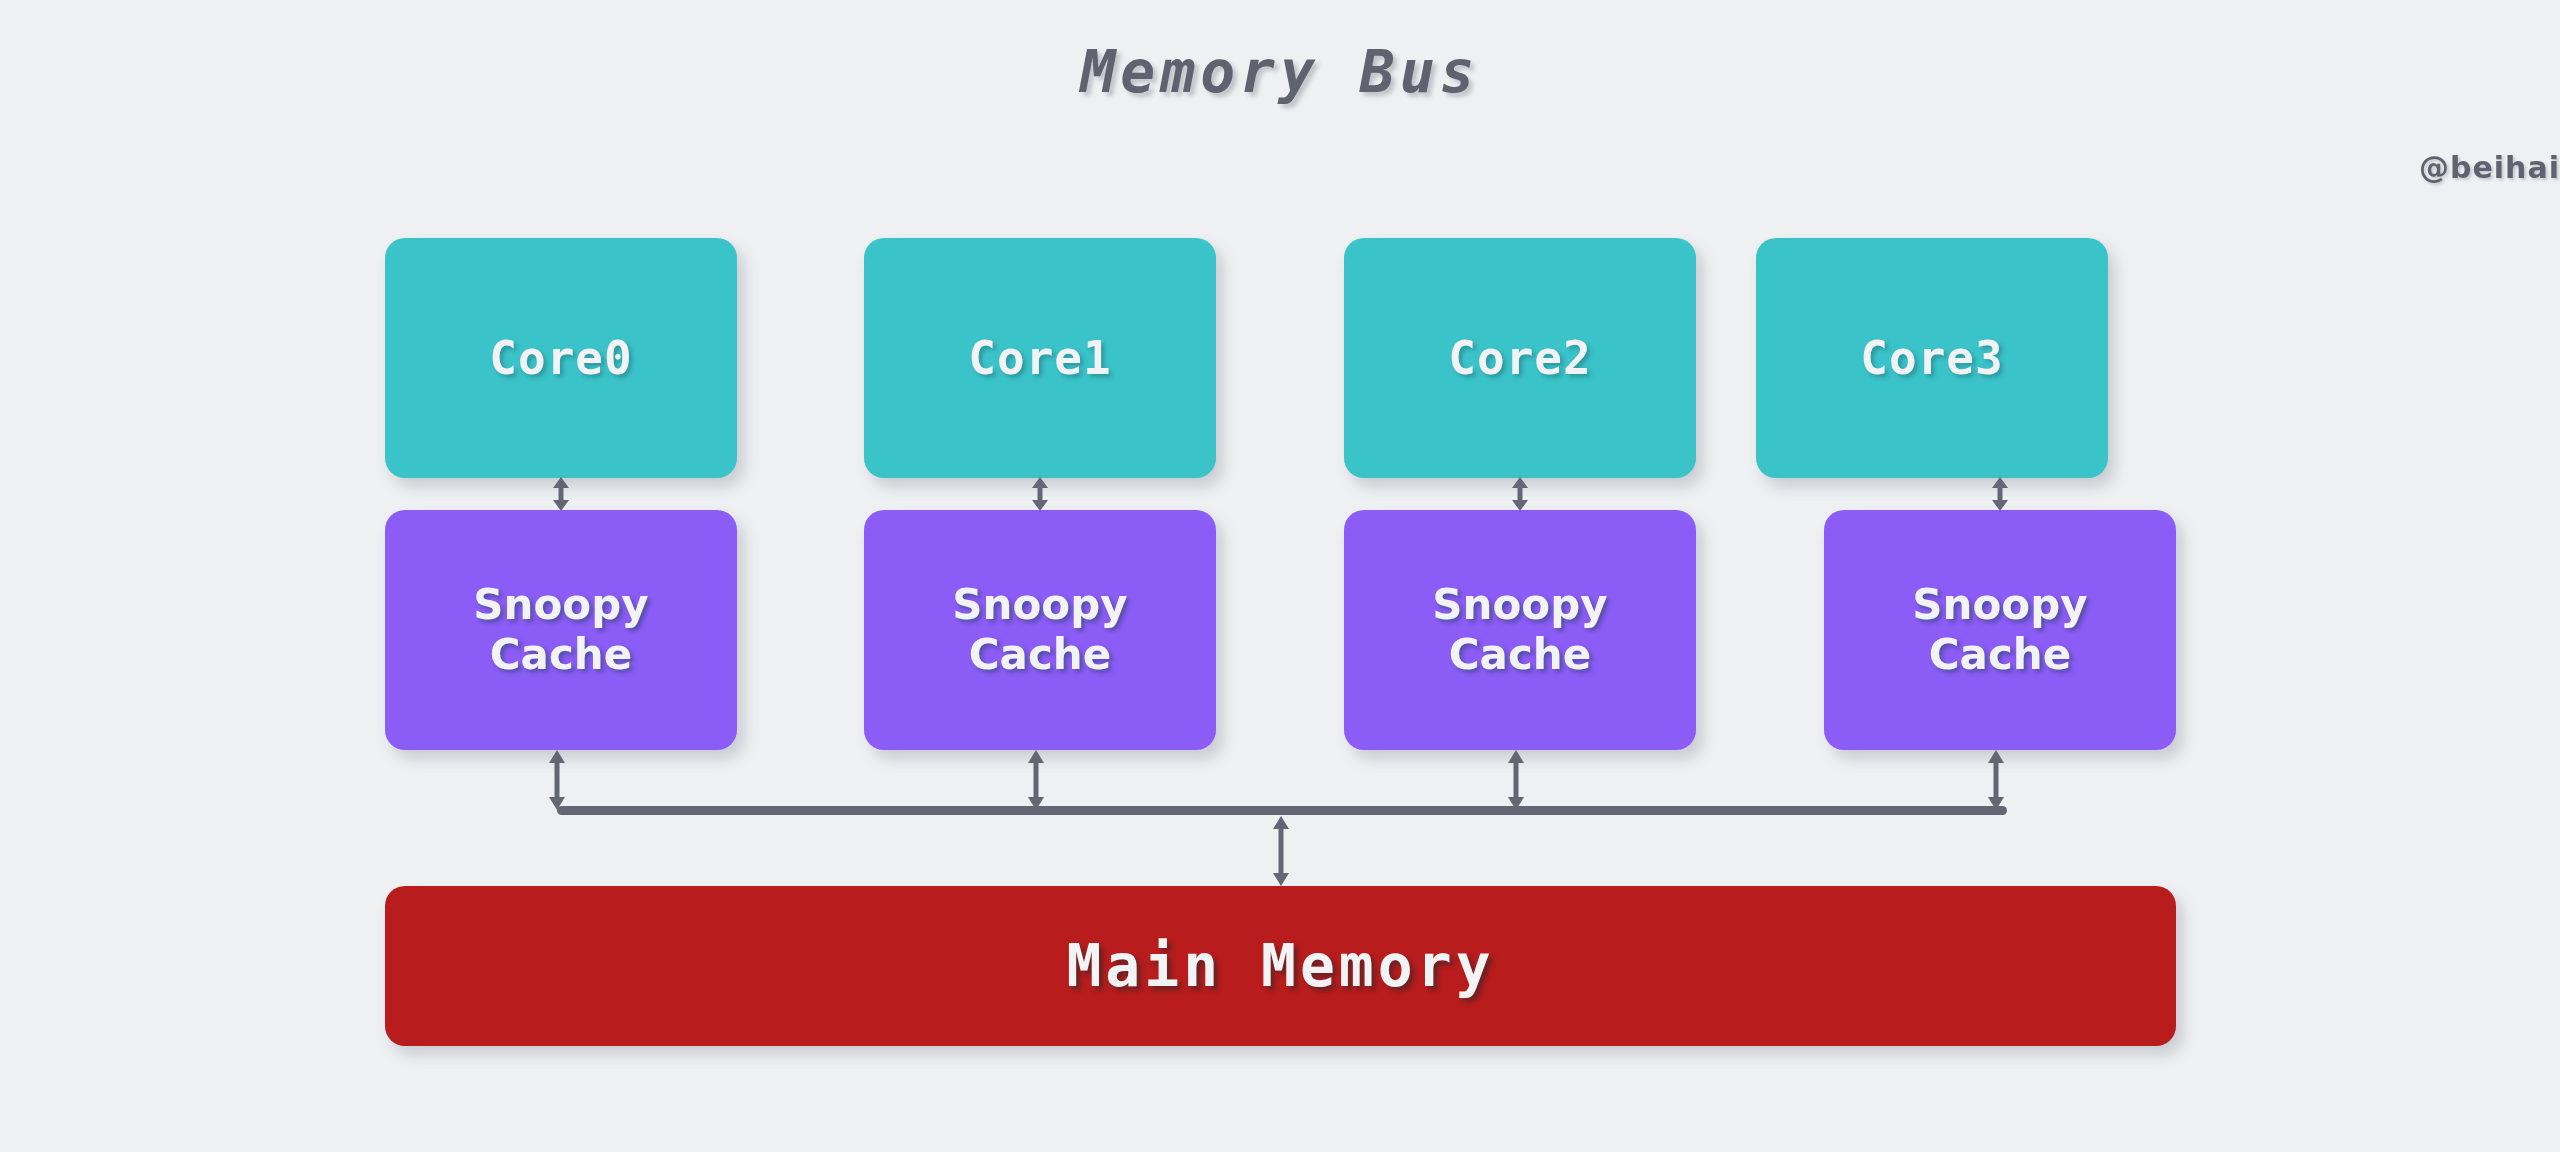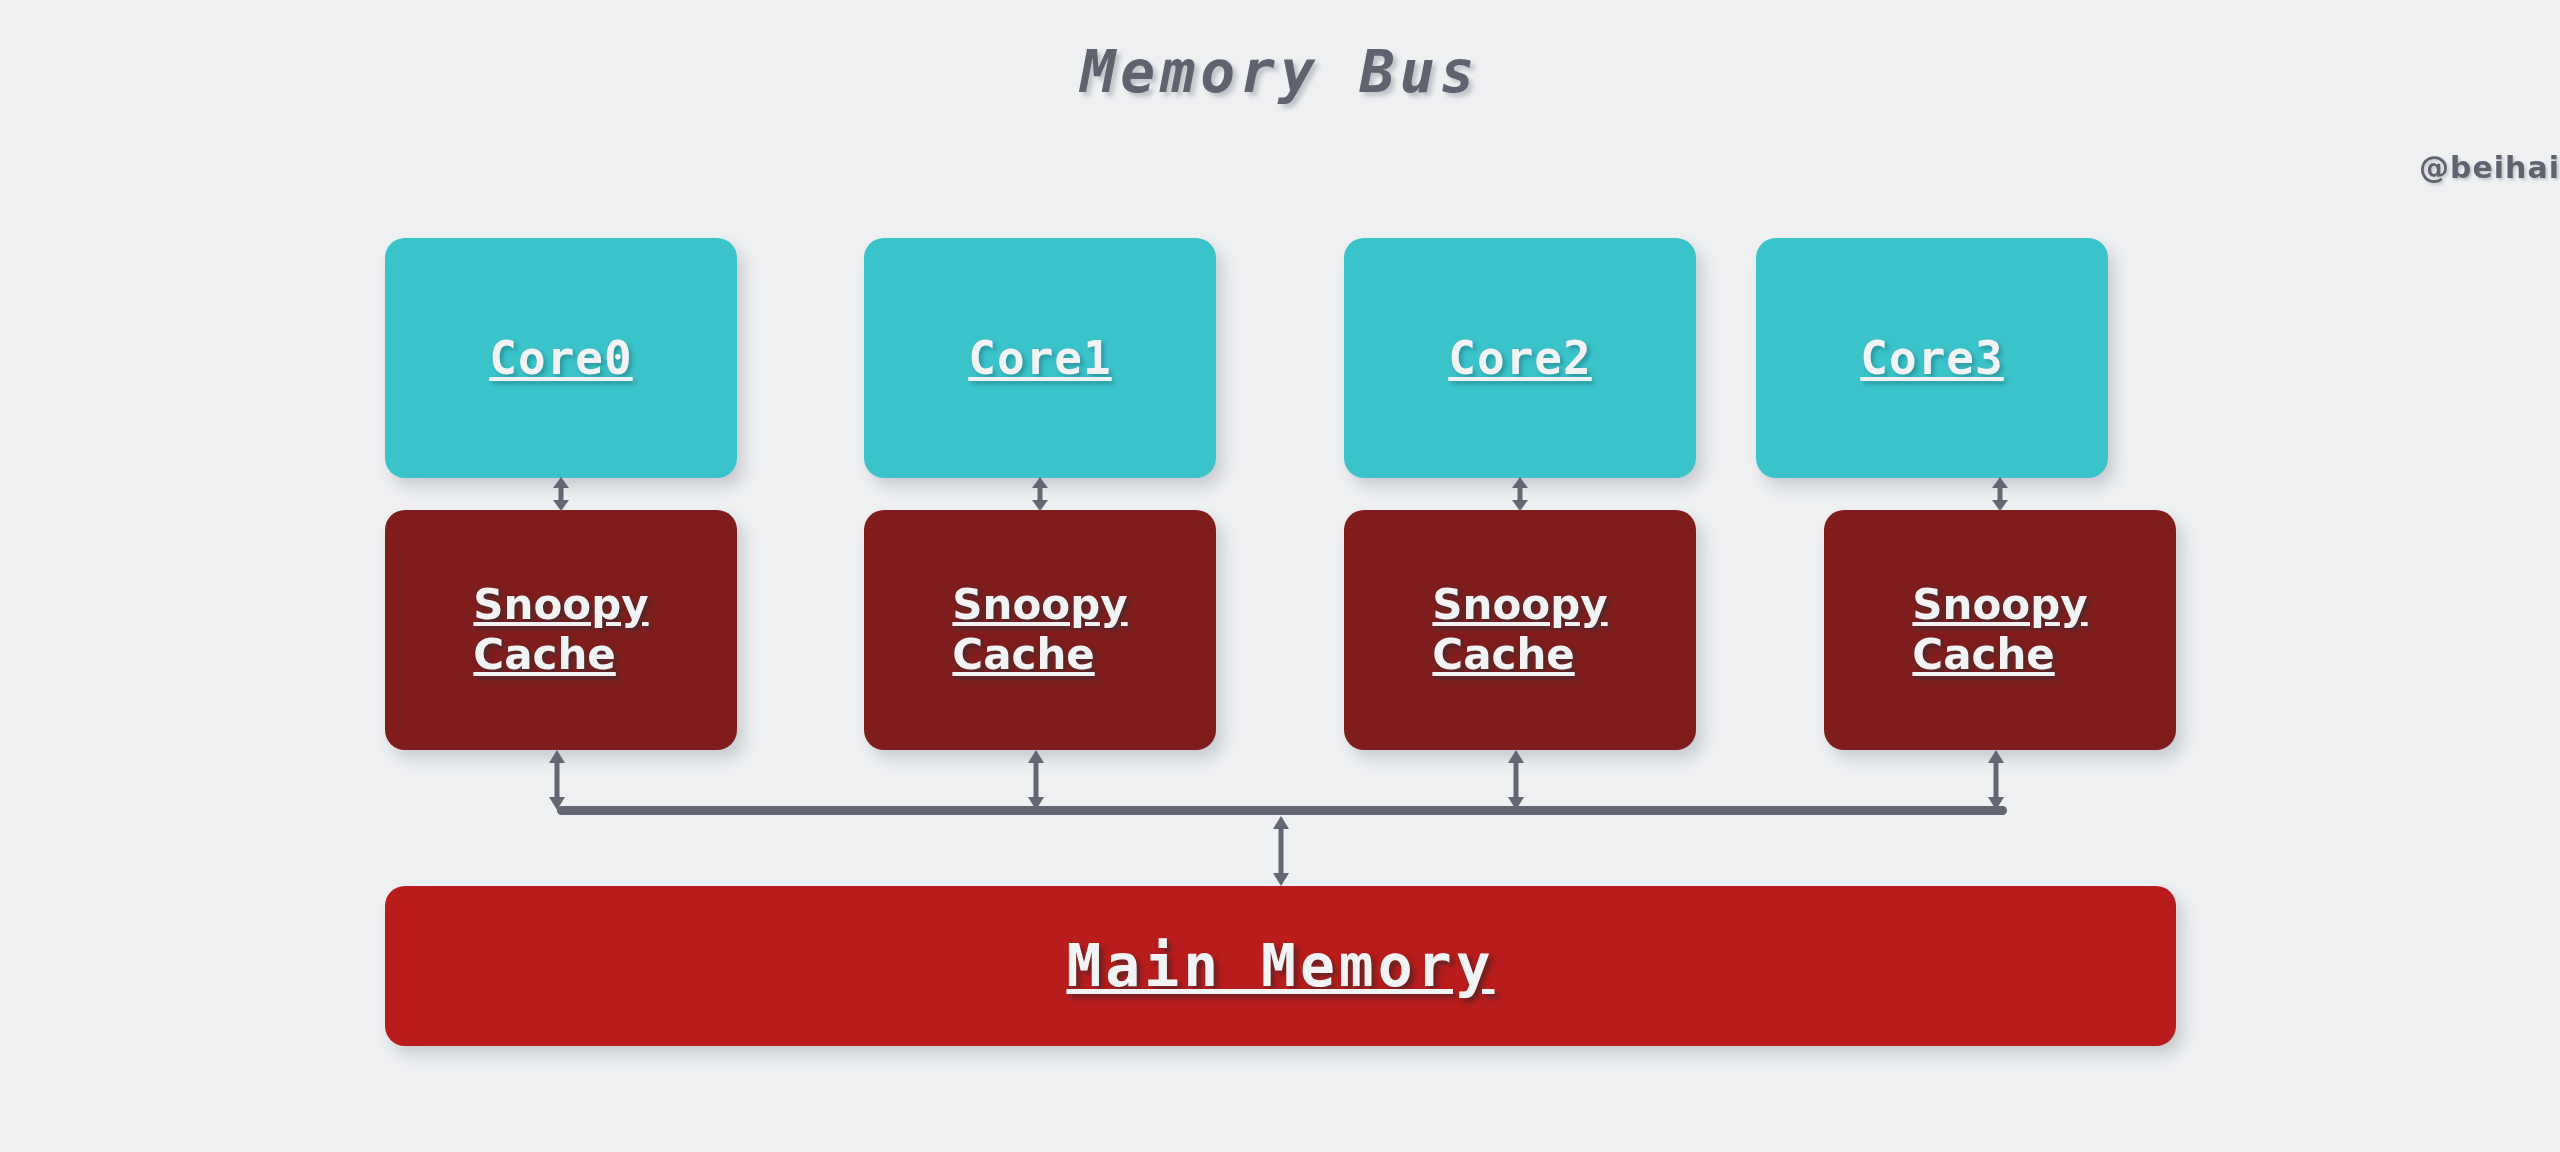--- a/index.html
+++ b/index.html
@@ -50,24 +50,24 @@
     text-shadow: 2px 2px 3px rgba(100,104,116,0.30);
   }
 
   
   .node {
     position: absolute;
     box-sizing: border-box;
     display: flex;
     align-items: center;
     justify-content: center;
+    text-align: center;
     border-radius: 20px;
     color: #f1f3f5;
     box-shadow: 7px 9px 14px rgba(120,126,138,0.30);
-    text-decoration: underline;
   }
 
   .core-box {
     width: 352px;
     height: 240px;
     top: 238px;
     background: #3bc3ca;
   }
   .core-box .node-label {
     font-family: "DejaVu Sans Mono", monospace;
@@ -75,21 +75,21 @@
     font-size: 46px;
     letter-spacing: 1px;
     text-shadow: 3px 3px 4px rgba(20,90,95,0.40);
     white-space: pre;
   }
 
   .cache-box {
     width: 352px;
     height: 240px;
     top: 510px;
-    background: #7f1d1d;
+    background: #8b5cf6;
   }
   .cache-box .node-label {
     font-family: "DejaVu Sans", sans-serif;
     font-weight: bold;
     font-size: 42px;
     line-height: 1.18;
     text-shadow: 3px 3px 4px rgba(10,60,65,0.42);
     white-space: pre-line;
   }
 

